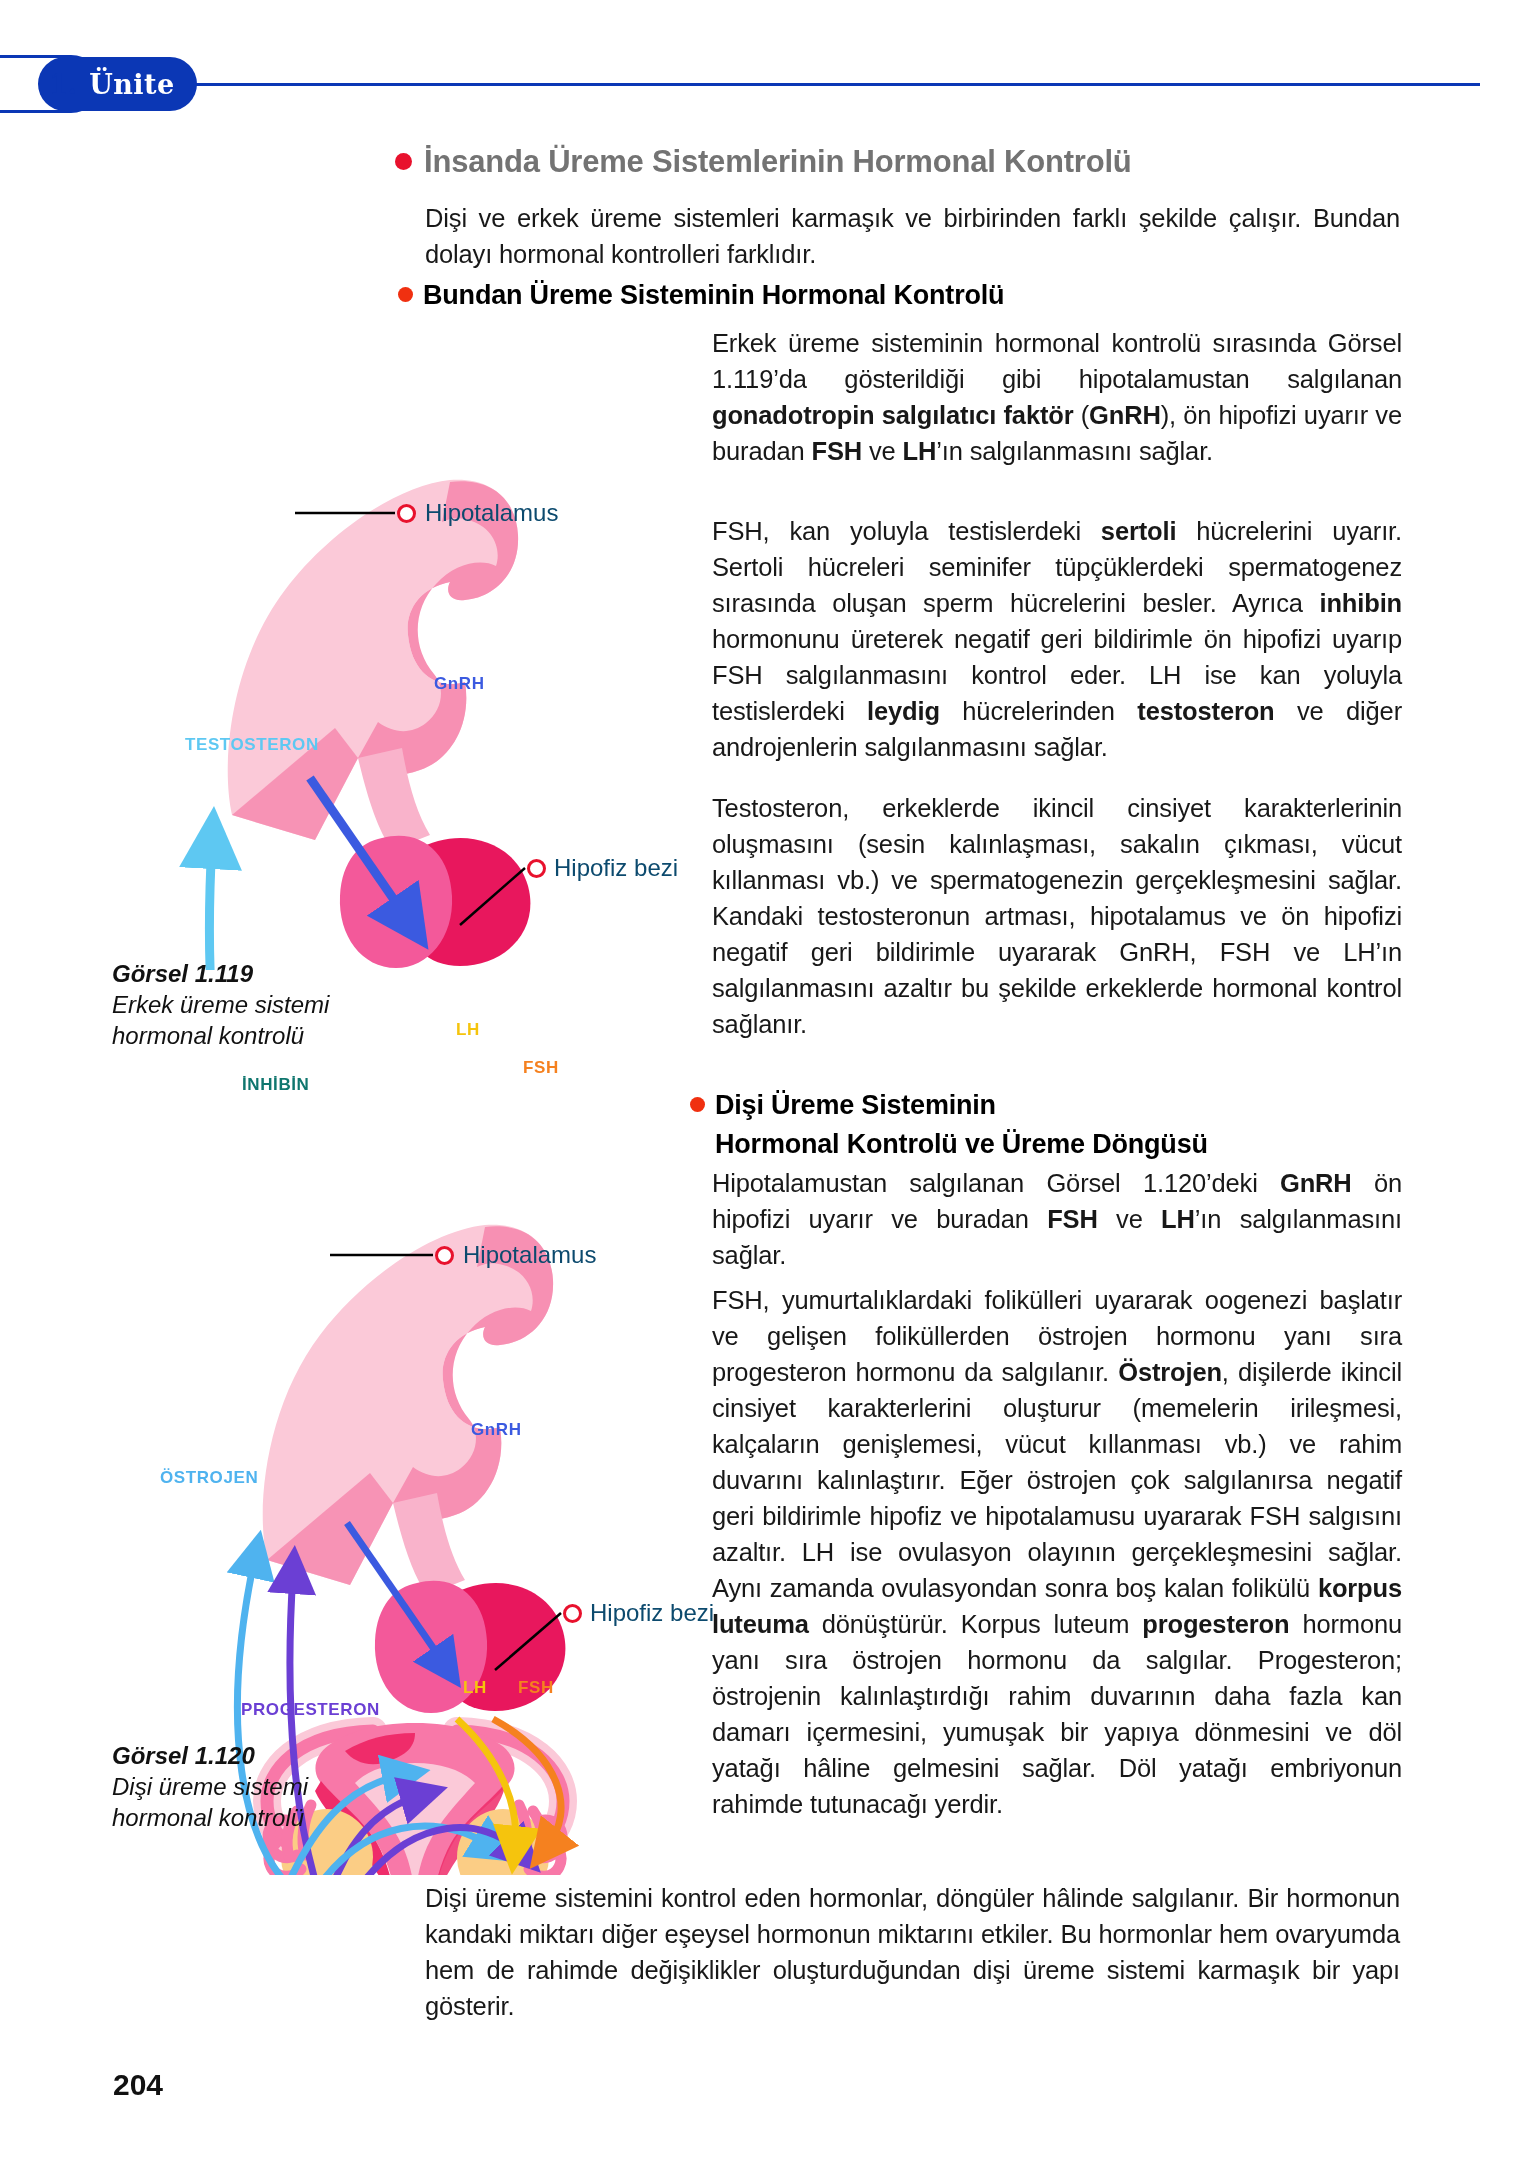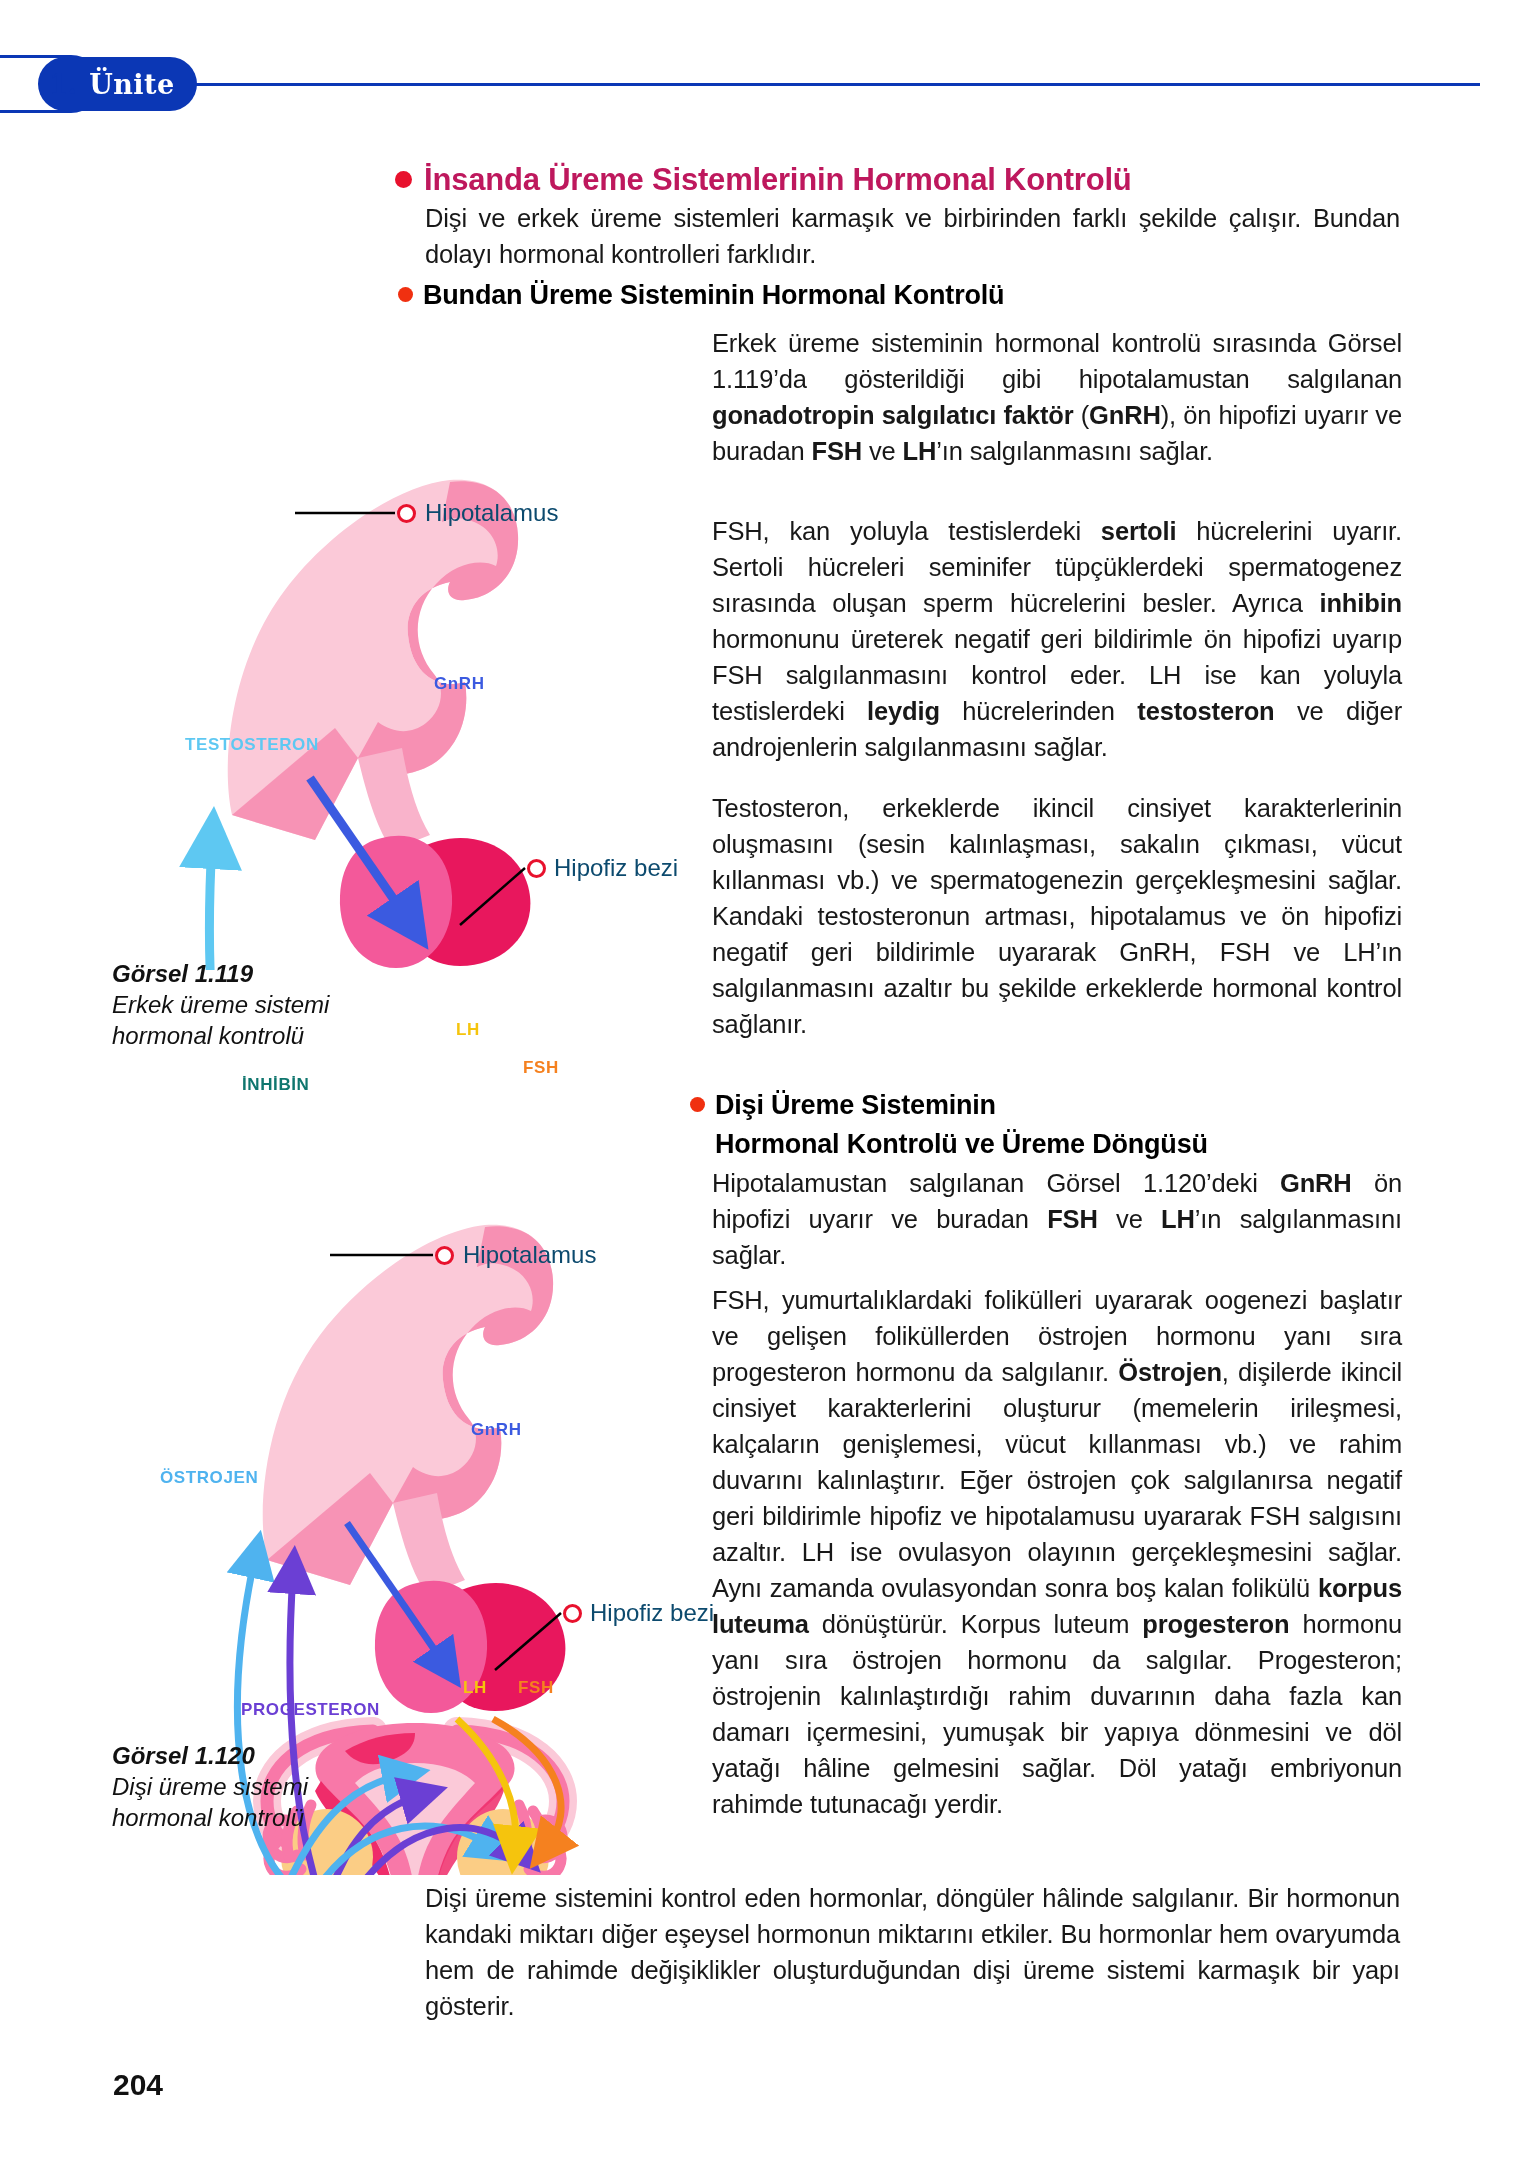--- a/index.html
+++ b/index.html
@@ -60,22 +60,22 @@
     color: #0b37b5;
     font-family: "DejaVu Serif", serif;
     font-weight: bold;
     font-size: 27px;
     z-index: 3;
   }
 
   
   .h-main {
     position: absolute;
-    left: 395px; top: 162px;
-    color: #be185d;
+    left: 395px; top: 144px;
+    color: #737373;
     font-size: 31px;
     font-weight: bold;
     letter-spacing: -0.2px;
     white-space: nowrap;
     text-align: right;
   }
   .bullet {
     display: inline-block;
     width: 17px; height: 17px;
     border-radius: 50%;

